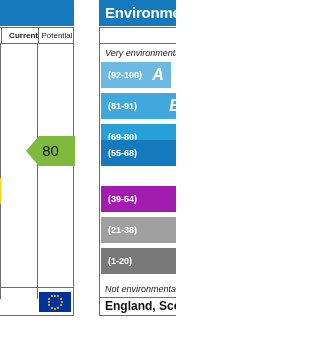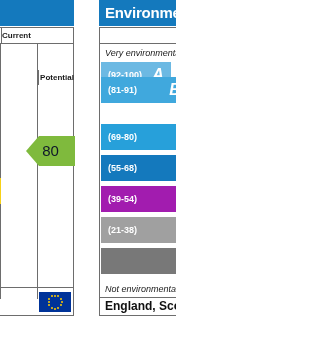--- a/index.html
+++ b/index.html
@@ -25,27 +25,27 @@
     background:#ffffff;
   }
   .lp-headrow{
     position:absolute; left:0; top:0; width:100%; height:16px;
     border-bottom:1px solid #6d6d6d; box-sizing:border-box;
   }
   .lp-h-cur{
     position:absolute; left:60px; top:0; width:37px; height:15px;
     border-left:1px solid #6d6d6d; box-sizing:border-box;
     font-size:8px; font-weight:bold; color:#1a1a1a;
-    text-align:left; line-height:15px;
+    text-align:right; line-height:15px;
   }
   .lp-h-pot{
     position:absolute; left:97px; top:0; width:37px; height:15px;
     border-left:1px solid #6d6d6d; box-sizing:border-box;
-    font-size:8px; font-weight:bold; color:#1a1a1a;
-    text-align:center; line-height:15px;margin-top:42px;
+    font-size:8px; font-weight:normal; color:#1a1a1a;
+    text-align:center; line-height:15px;
   }
   .lp-divider{
     position:absolute; left:96px; top:16px; width:1px; height:255px;
     background:#6d6d6d;
   }
   .lp-divider2{
     position:absolute; left:59px; top:16px; width:1px; height:255px;
     background:#6d6d6d;
   }
   
@@ -180,41 +180,42 @@
 
     <div class="rp-blankrow"></div>
 
     <div class="rp-caption-top">Very environmentally</div>
 
     <div class="bands" id="bands-container">
         <div class="band" style="top: 0px; width: 70px; background: rgb(108, 185, 227);">
           <span class="rangelbl">(92-100)</span>
           <span class="letter" style="left: 48px; width: 18px;">A</span>
         </div>
-        <div class="band" style="top: 15px; width: 87px; background: rgb(64, 168, 221);">
+        <div class="band" style="top: 31px; width: 87px; background: rgb(64, 168, 221);">
           <span class="rangelbl">(81-91)</span>
           <span class="letter" style="left: 65px; width: 18px;">B</span>
         </div>
         <div class="band" style="top: 62px; width: 104px; background: rgb(39, 160, 218); padding-left: 18px;">
           <span class="rangelbl">(69-80)</span>
           <span class="letter" style="left: 82px; width: 18px;">C</span>
         </div>
-        <div class="band" style="top: 93px; width: 121px; background: rgb(20, 121, 189);">
+        <div class="band" style="top: 78px; width: 121px; background: rgb(20, 121, 189);">
           <span class="rangelbl">(55-68)</span>
           <span class="letter" style="left: 99px; width: 18px;">D</span>
         </div>
         <div class="band dark" style="top: 124px; width: 138px; background: #a21caf;">
           <span class="rangelbl">(39-54)</span>
           <span class="letter" style="left: 116px; width: 18px;">E</span>
         </div>
         <div class="band dark" style="top: 155px; width: 150px; background: rgb(160, 160, 160);">
           <span class="rangelbl">(21-38)</span>
           <span class="letter" style="left: 128px; width: 18px;">F</span>
         </div>
         <div class="band dark" style="top: 186px; width: 150px; background: rgb(120, 120, 120);">
+          <span class="rangelbl">(1-20)</span>
           <span class="letter" style="left: 128px; width: 18px;">G</span>
         </div>
       </div>
 
     <div class="rp-caption-bot">Not environmentally</div>
 
     <div class="rp-region">England, Scotland</div>
 
   </div>
 </div>

